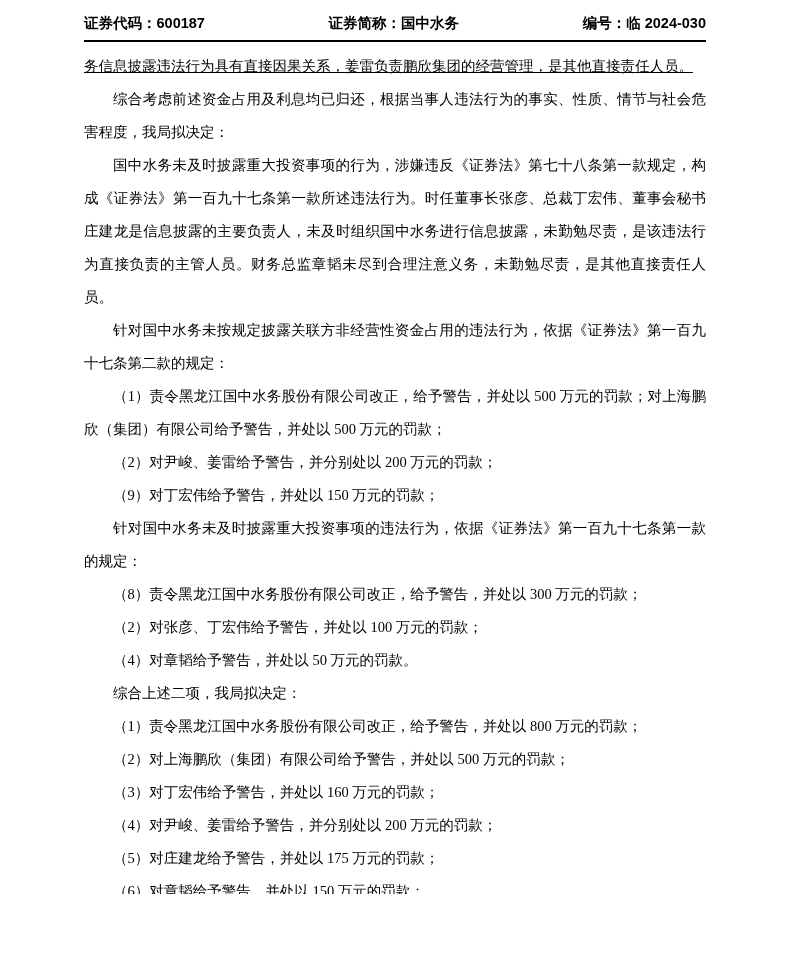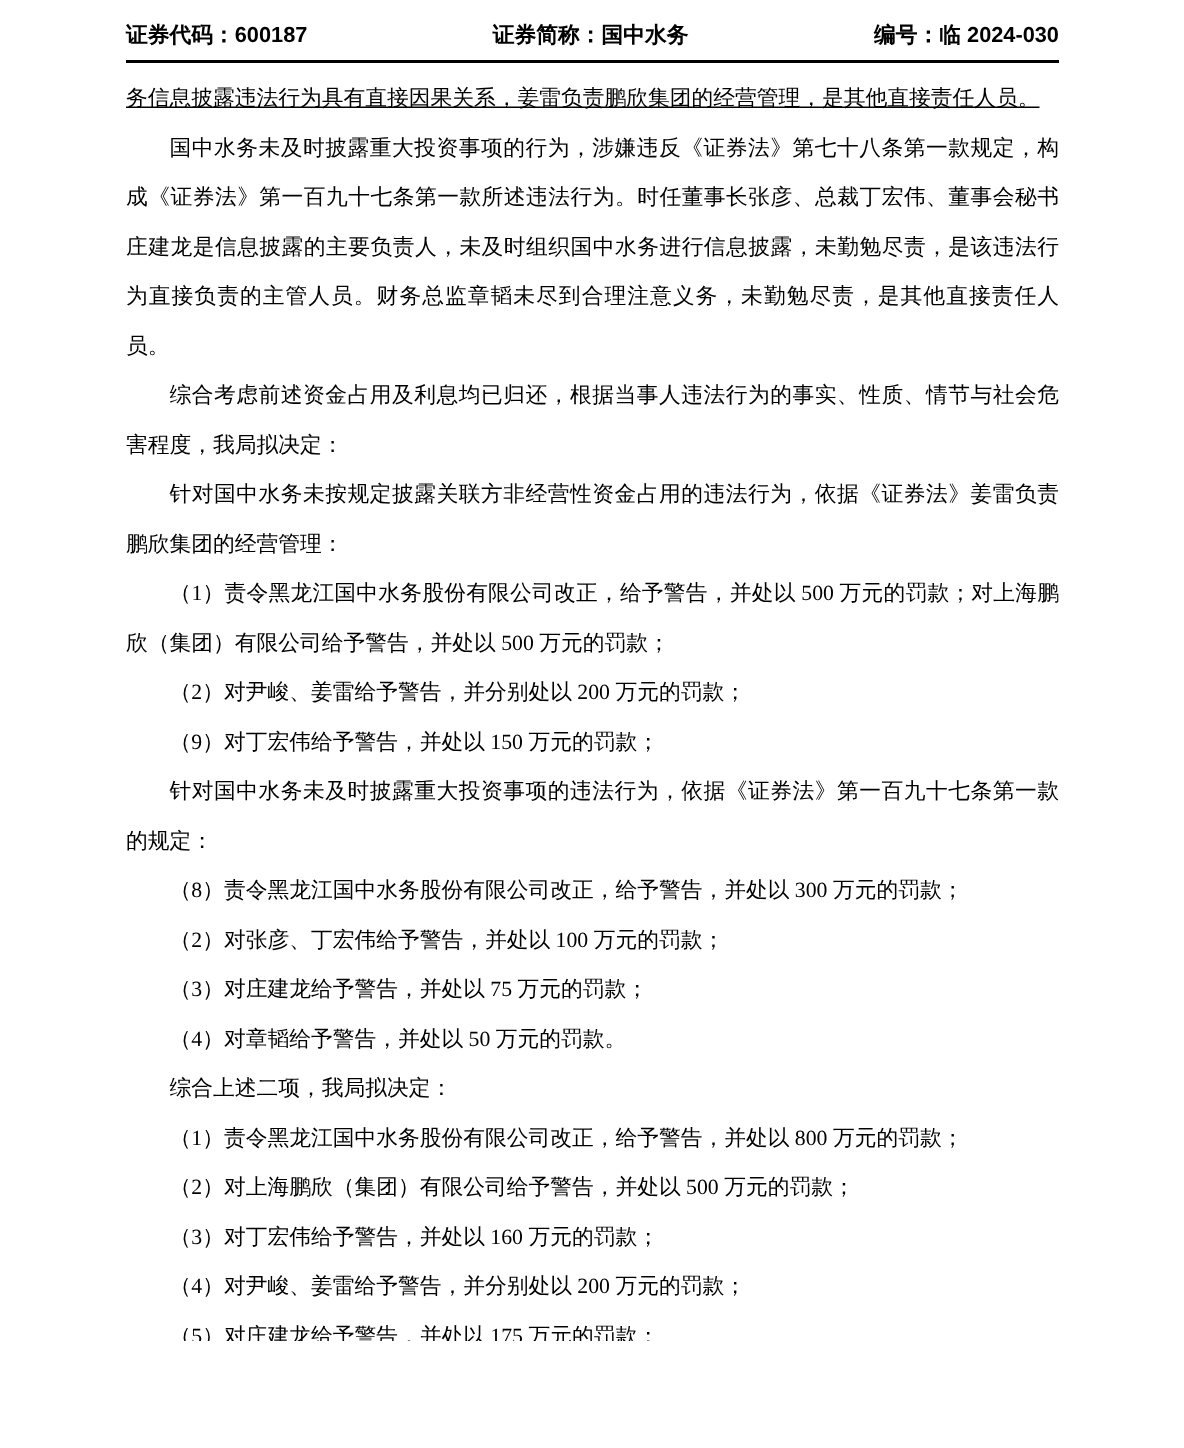--- a/index.html
+++ b/index.html
@@ -49,30 +49,29 @@
 
 <div class="page">
   <div class="doc-header">
     <span>证券代码：600187</span>
     <span>证券简称：国中水务</span>
     <span>编号：临 2024-030</span>
   </div>
 
   <div class="doc-body" id="body-container">
       <p class="para no-indent">务信息披露违法行为具有直接因果关系，姜雷负责鹏欣集团的经营管理，是其他直接责任人员。</p>
+      <p class="para">综合考虑前述资金占用及利息均已归还，根据当事人违法行为的事实、性质、情节与社会危害程度，我局拟决定：</p>
       <p class="para">国中水务未及时披露重大投资事项的行为，涉嫌违反《证券法》第七十八条第一款规定，构成《证券法》第一百九十七条第一款所述违法行为。时任董事长张彦、总裁丁宏伟、董事会秘书庄建龙是信息披露的主要负责人，未及时组织国中水务进行信息披露，未勤勉尽责，是该违法行为直接负责的主管人员。财务总监章韬未尽到合理注意义务，未勤勉尽责，是其他直接责任人员。</p>
-      <p class="para">综合考虑前述资金占用及利息均已归还，根据当事人违法行为的事实、性质、情节与社会危害程度，我局拟决定：</p>
-      <p class="para">针对国中水务未按规定披露关联方非经营性资金占用的违法行为，依据《证券法》姜雷负责鹏欣集团的经营管理：</p>
+      <p class="para">针对国中水务未按规定披露关联方非经营性资金占用的违法行为，依据《证券法》第一百九十七条第二款的规定：</p>
       <p class="para">（1）责令黑龙江国中水务股份有限公司改正，给予警告，并处以 500 万元的罚款；对上海鹏欣（集团）有限公司给予警告，并处以 500 万元的罚款；</p>
       <p class="para">（2）对尹峻、姜雷给予警告，并分别处以 200 万元的罚款；</p>
       <p class="para">（9）对丁宏伟给予警告，并处以 150 万元的罚款；</p>
       <p class="para">针对国中水务未及时披露重大投资事项的违法行为，依据《证券法》第一百九十七条第一款的规定：</p>
       <p class="para">（8）责令黑龙江国中水务股份有限公司改正，给予警告，并处以 300 万元的罚款；</p>
       <p class="para">（2）对张彦、丁宏伟给予警告，并处以 100 万元的罚款；</p>
-      <p class="para">（3）对庄建龙给予警告，并处以 75 万元的罚款；</p>
       <p class="para">（4）对章韬给予警告，并处以 50 万元的罚款。</p>
       <p class="para">综合上述二项，我局拟决定：</p>
       <p class="para">（1）责令黑龙江国中水务股份有限公司改正，给予警告，并处以 800 万元的罚款；</p>
       <p class="para">（2）对上海鹏欣（集团）有限公司给予警告，并处以 500 万元的罚款；</p>
       <p class="para">（3）对丁宏伟给予警告，并处以 160 万元的罚款；</p>
       <p class="para">（4）对尹峻、姜雷给予警告，并分别处以 200 万元的罚款；</p>
       <p class="para">（5）对庄建龙给予警告，并处以 175 万元的罚款；</p>
       <p class="para">（6）对章韬给予警告，并处以 150 万元的罚款；</p>
     </div>
 </div>

